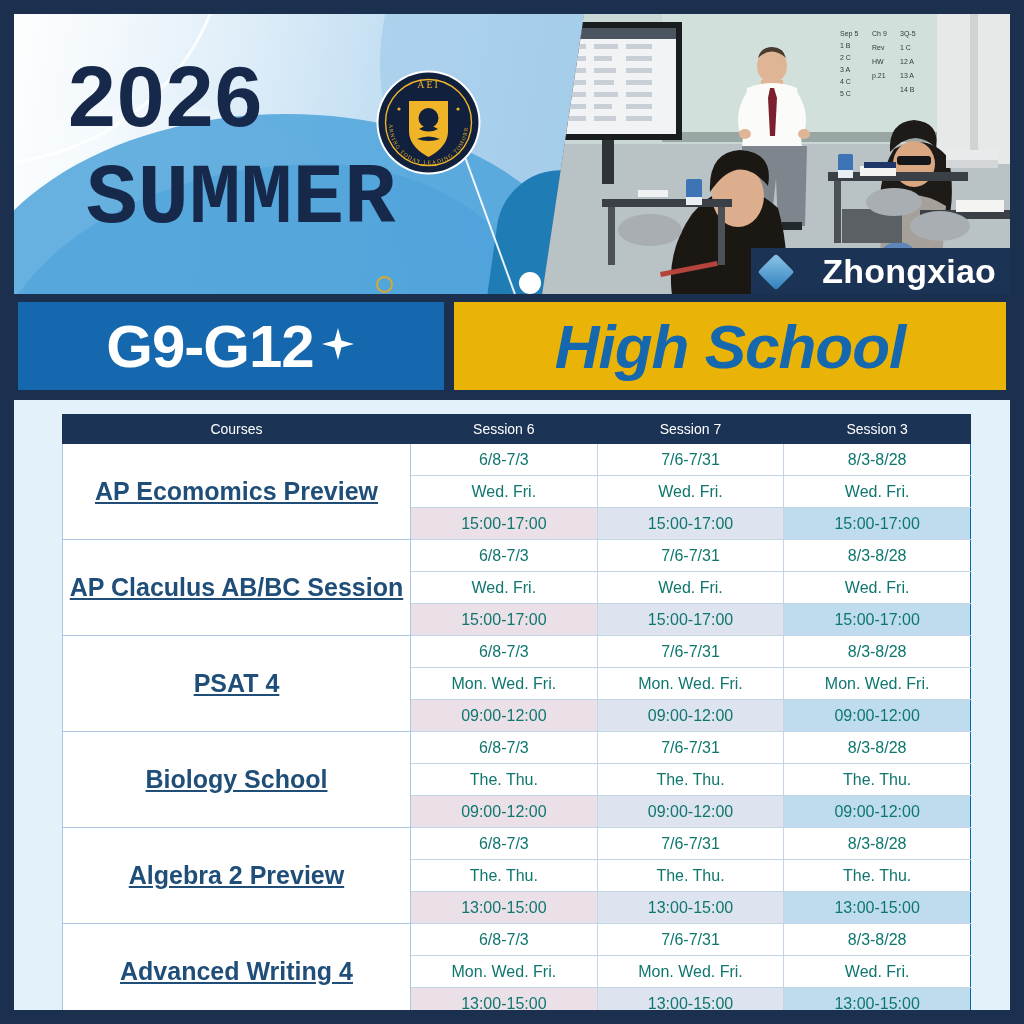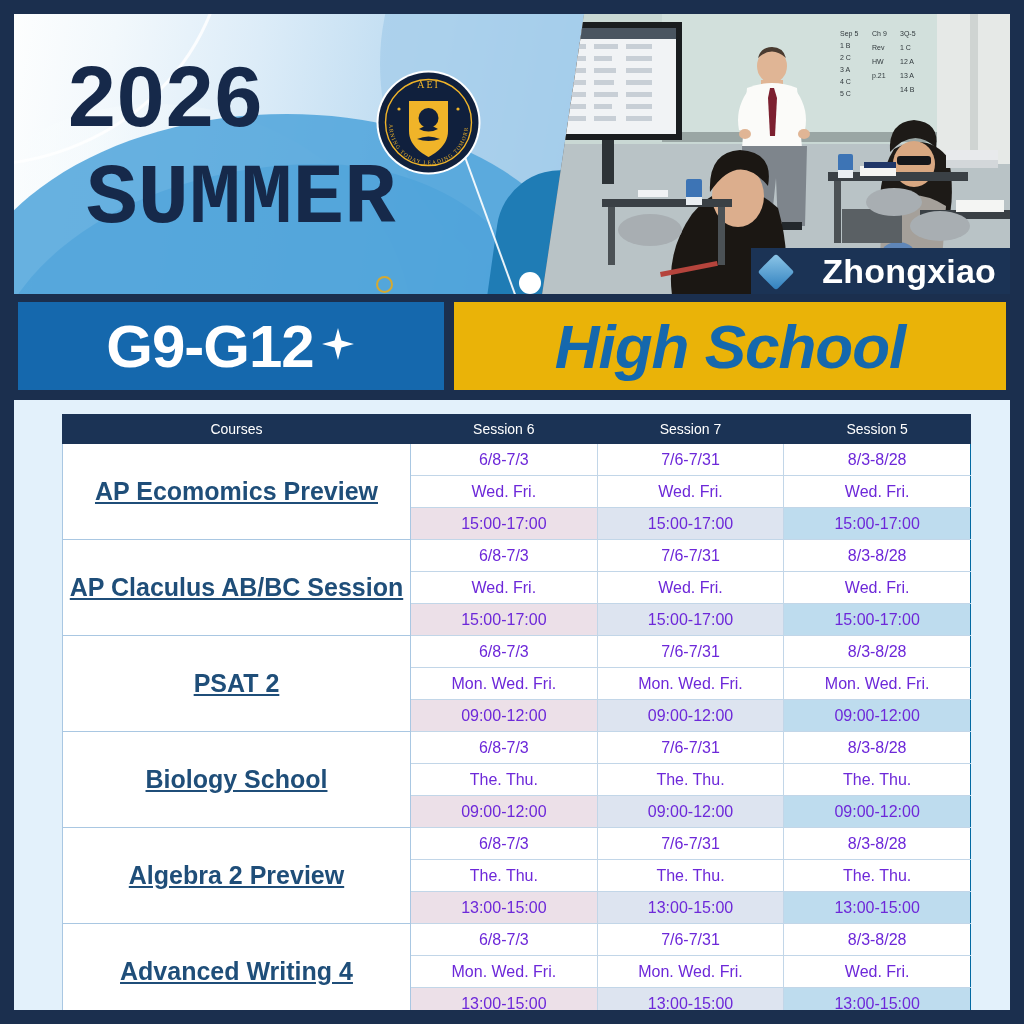--- a/index.html
+++ b/index.html
@@ -161,21 +161,21 @@
   }
   td.course{
     background:#ffffff;color:#1f4e79;font-size:25px;font-weight:bold;
     text-align:center;vertical-align:middle;line-height:1.15;
     border-left:1px solid #a9c7e2;border-right:1px solid #a9c7e2;
     border-top:1px solid #a9c7e2;border-bottom:1px solid #a9c7e2;
     font-family:"Liberation Sans", sans-serif;
     text-decoration:underline;
   }
   td.cell{
-    text-align:center;font-size:16px;color:#6d28d9;
+    text-align:center;font-size:16px;color:#0f766e;
     height:31px;padding:0;
     border:1px solid #c2d6e8;
     font-family:"Liberation Sans", sans-serif;
   }
   td.cell.r-date{background:#ffffff;}
   td.cell.r-day{background:#ffffff;}
   td.cell.r-time.s1{background:#ece0e8;}
   td.cell.r-time.s2{background:#dde4f0;}
   td.cell.r-time.s3{background:#bedcee;}
   td.cell.s3{border-right:1px solid #0369a1;}
@@ -359,21 +359,21 @@
           <col class="c-course">
             <col class="c-sess">
             <col class="c-sess">
             <col class="c-sess">
         </colgroup>
         <thead>
           <tr>
             <th>Courses</th>
             <th>Session 6</th>
             <th>Session 7</th>
-            <th>Session 5</th>
+            <th>Session 3</th>
           </tr>
         </thead>
         <tbody>
             <tr>
               <td class="course" rowspan="3">AP Ecomomics Preview</td>
               <td class="cell r-date s1">6/8-7/3</td>
               <td class="cell r-date s2">7/6-7/31</td>
               <td class="cell r-date s3">8/3-8/28</td>
             </tr>
             <tr>
@@ -396,21 +396,21 @@
               <td class="cell r-day s1">Wed. Fri.</td>
               <td class="cell r-day s2">Wed. Fri.</td>
               <td class="cell r-day s3">Wed. Fri.</td>
             </tr>
             <tr>
               <td class="cell r-time s1">15:00-17:00</td>
               <td class="cell r-time s2">15:00-17:00</td>
               <td class="cell r-time s3">15:00-17:00</td>
             </tr>
             <tr>
-              <td class="course" rowspan="3">PSAT 2</td>
+              <td class="course" rowspan="3">PSAT 4</td>
               <td class="cell r-date s1">6/8-7/3</td>
               <td class="cell r-date s2">7/6-7/31</td>
               <td class="cell r-date s3">8/3-8/28</td>
             </tr>
             <tr>
               <td class="cell r-day s1">Mon. Wed. Fri.</td>
               <td class="cell r-day s2">Mon. Wed. Fri.</td>
               <td class="cell r-day s3">Mon. Wed. Fri.</td>
             </tr>
             <tr>

